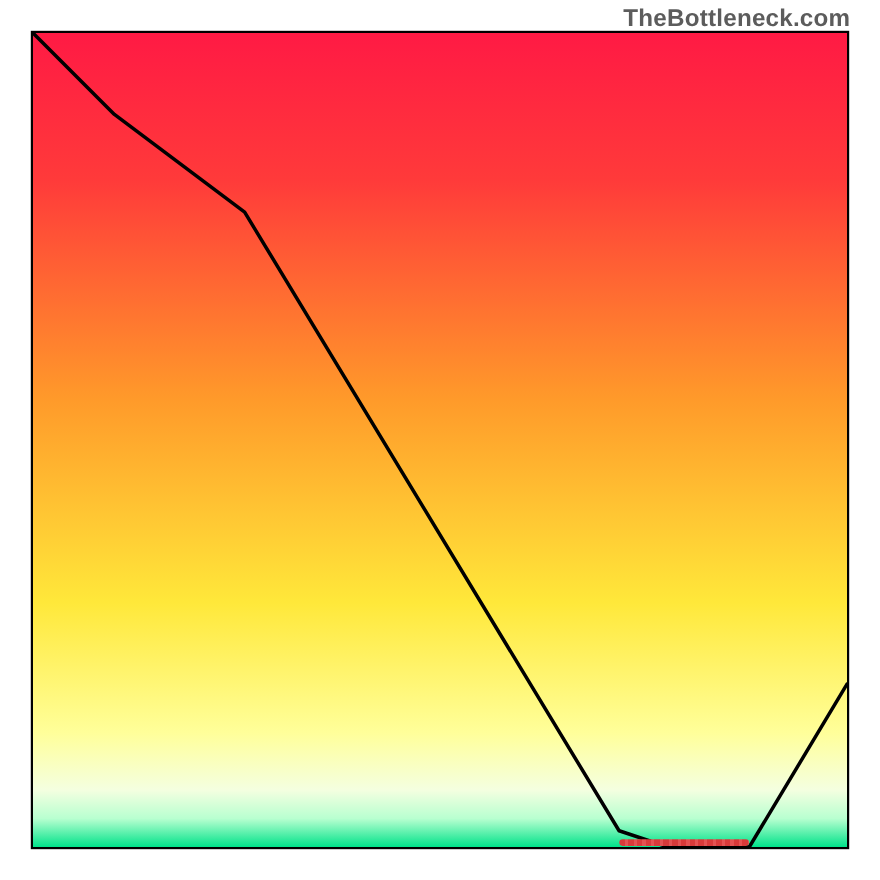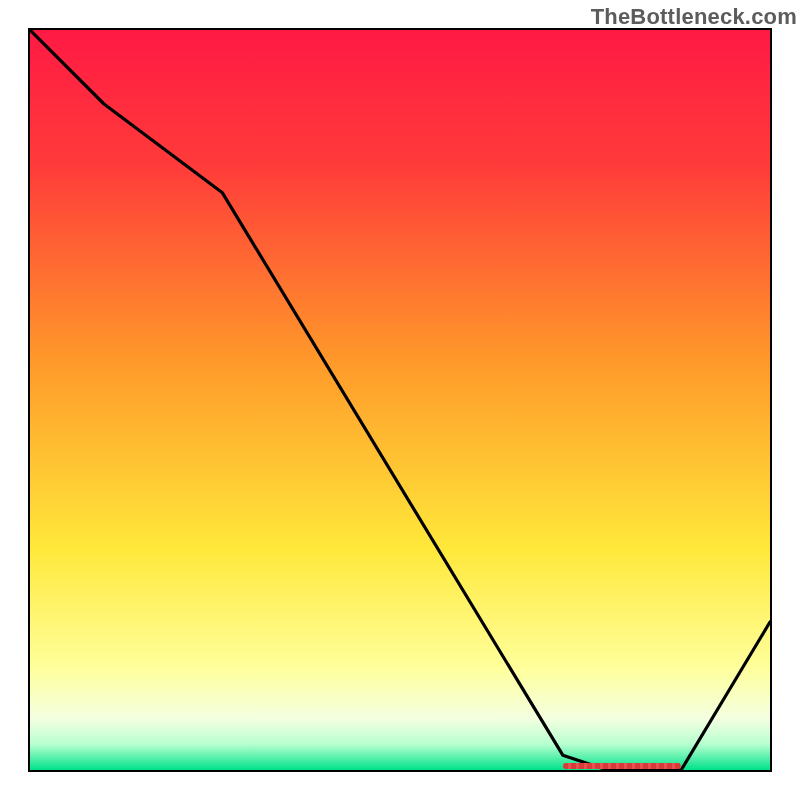--- a/index.html
+++ b/index.html
@@ -12,21 +12,21 @@
     overflow: hidden;
   }
   .frame {
     position: relative;
     width: 800px;
     height: 800px;
   }
   .watermark {
     position: absolute;
     top: 4px;
-    right: 3px;
+    right: 27px;
     font-size: 22px;
     font-weight: 600;
     color: #5c5c5c;
     letter-spacing: 0.2px;
     user-select: none;
   }
   .plot-box {
     position: absolute;
     left: 28px;
     top: 28px;

